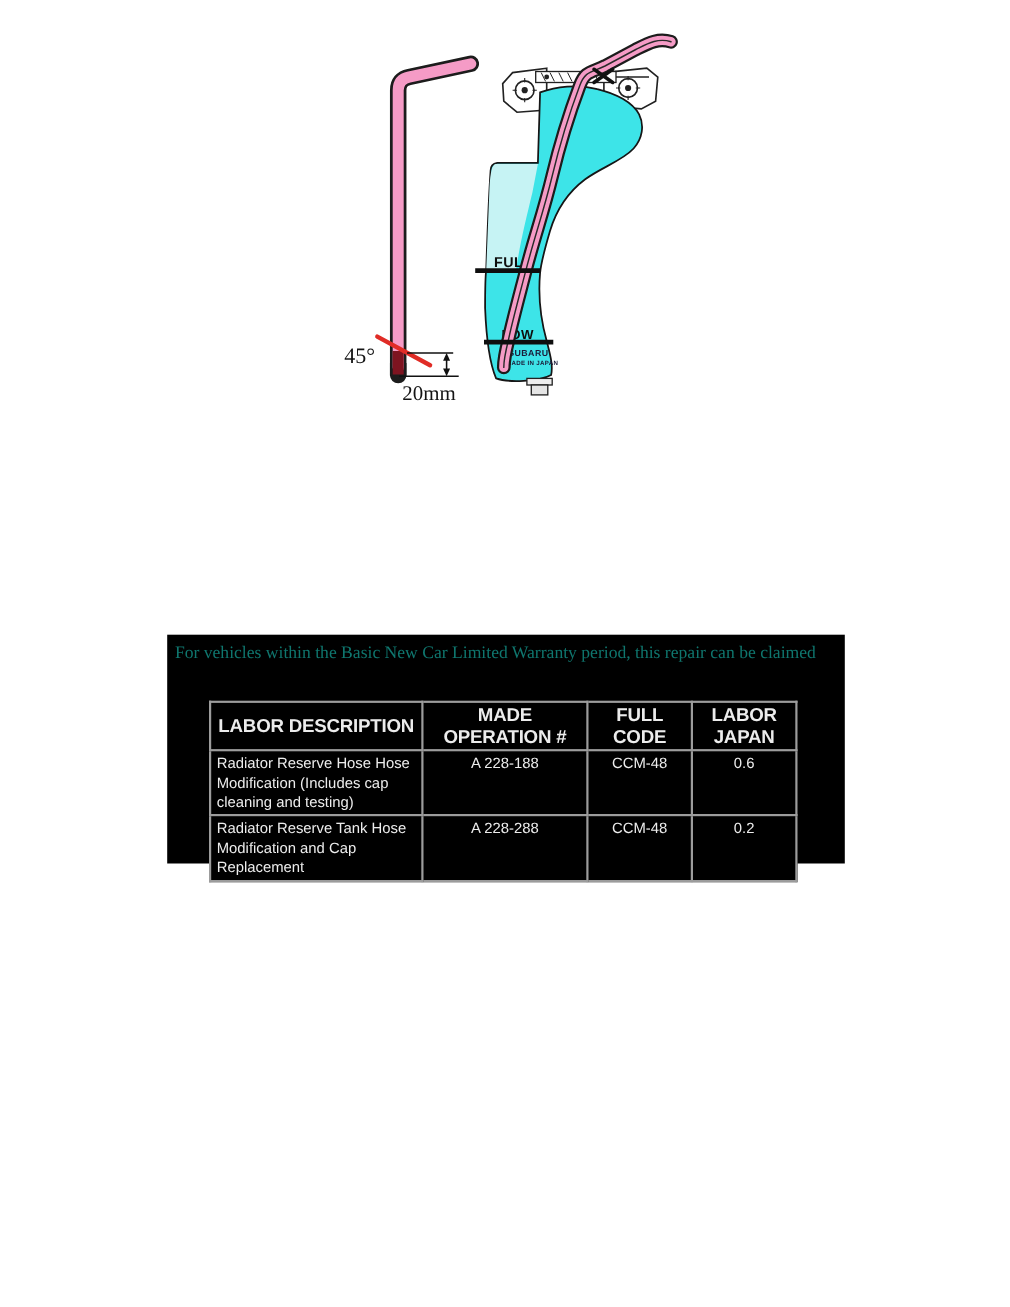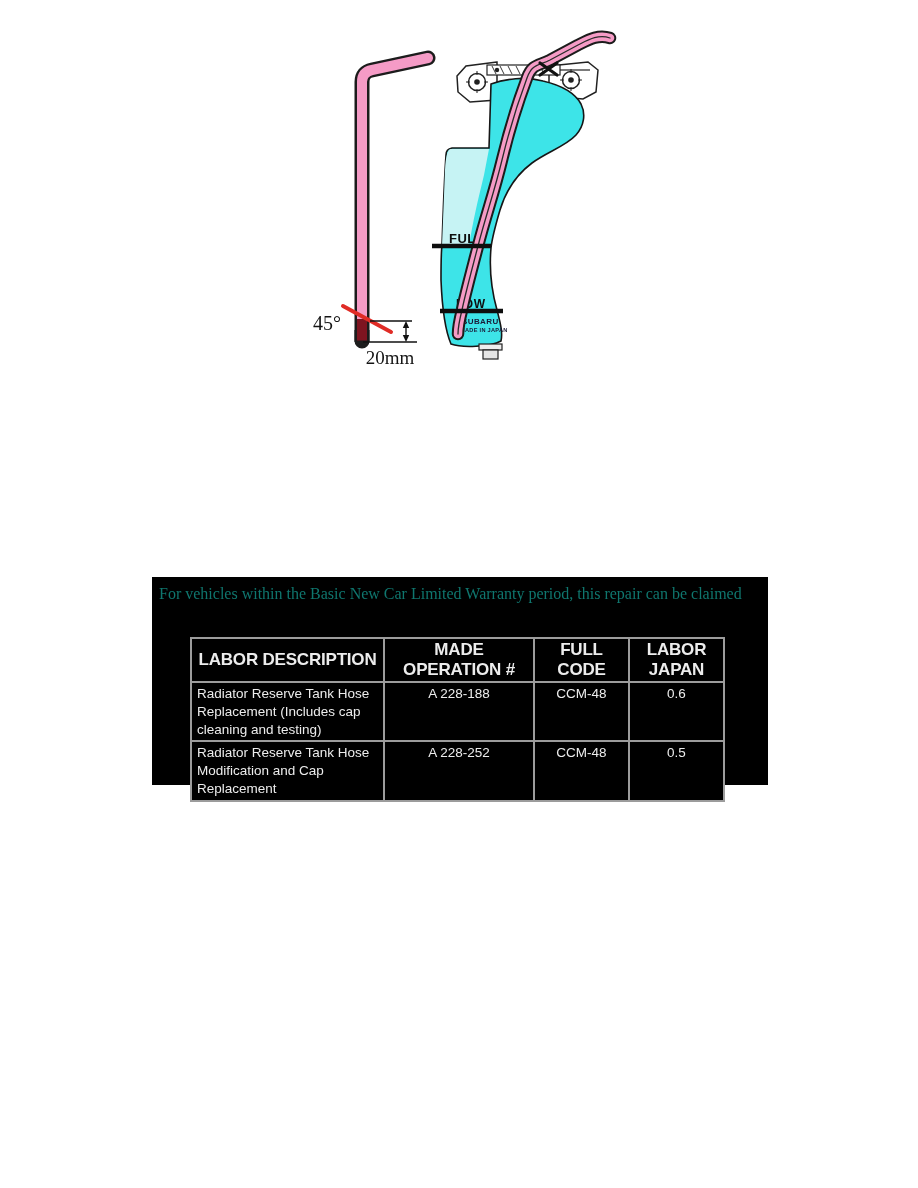--- a/index.html
+++ b/index.html
@@ -152,26 +152,26 @@
     <thead>
       <tr>
         <th>LABOR DESCRIPTION</th>
         <th>MADE OPERATION #</th>
         <th>FULL CODE</th>
         <th>LABOR JAPAN</th>
       </tr>
     </thead>
     <tbody>
       <tr class="row-a">
-        <td class="desc">Radiator Reserve Tank Hose Replacement (Includes cap cleaning and testing)</td>
+        <td class="desc">Radiator Reserve Hose Hose Modification (Includes cap cleaning and testing)</td>
         <td class="ctr">A 228-188</td>
         <td class="ctr">CCM-48</td>
         <td class="ctr">0.6</td>
       </tr>
       <tr class="row-b">
         <td class="desc">Radiator Reserve Tank Hose Modification and Cap Replacement</td>
-        <td class="ctr">A 228-252</td>
+        <td class="ctr">A 228-288</td>
         <td class="ctr">CCM-48</td>
-        <td class="ctr">0.5</td>
+        <td class="ctr">0.2</td>
       </tr>
     </tbody>
   </table>
 </div>
 
 </body></html>

